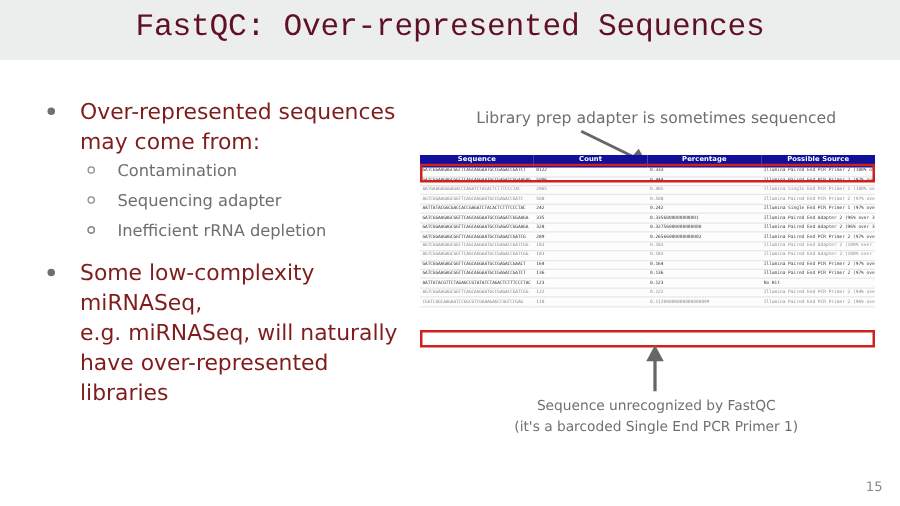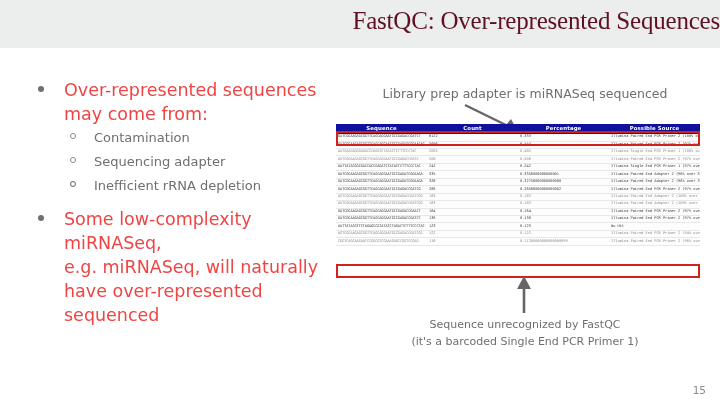--- a/index.html
+++ b/index.html
@@ -14,39 +14,39 @@
     position:absolute;inset:0;
     background:#ffffff;
   }
   
   .title-band{
     position:absolute;left:0;top:0;width:720px;height:48px;
     background:#eceded;
   }
   .slide-title{
     position:absolute;left:0;top:7px;width:720px;
-    text-align:right;
-    font-family:Liberation Serif, serif;
+    text-align:center;
+    font-family:Liberation Mono, monospace;
     font-size:25px;
     font-weight:400;
     letter-spacing:-0.2px;
     color:#5f1024;
     white-space:nowrap;
   }
   
   .bullets{
     position:absolute;left:26px;top:78px;width:320px;
     color:#6e6e6e;
   }
   .b1{
     position:relative;
     font-size:17.5px;
     line-height:24px;
     padding-left:38px;
-    color:#ef4444;
+    color:#7f1d1d;
   }
   .b1 .dot{
     position:absolute;left:12px;top:8px;
     width:6px;height:6px;border-radius:50%;
     background:#6f6f6f;
   }
   .b2{
     position:relative;
     font-size:13px;
     line-height:24px;
@@ -167,25 +167,25 @@
       <span class="dot"></span>
       <span>Some low-complexity miRNASeq,</span>
     </div>
     <div class="b1">
       <span>e.g. miRNASeq, will naturally</span>
     </div>
     <div class="b1">
       <span>have over-represented</span>
     </div>
     <div class="b1">
-      <span>sequenced</span>
+      <span>libraries</span>
     </div>
   </div>
 
-  <div class="cap-top">Library prep adapter is miRNASeq sequenced</div>
+  <div class="cap-top">Library prep adapter is sometimes sequenced</div>
 
   <svg class="arrow-down" viewBox="0 0 60 32">
     <line x1="3" y1="3" x2="50" y2="26" stroke="#666" stroke-width="2.4"></line>
     <polygon points="56,30 42,25 49,17" fill="#666"></polygon>
   </svg>
 
   <div class="tablewrap">
     <table class="fqc">
       <thead>
         <tr>

